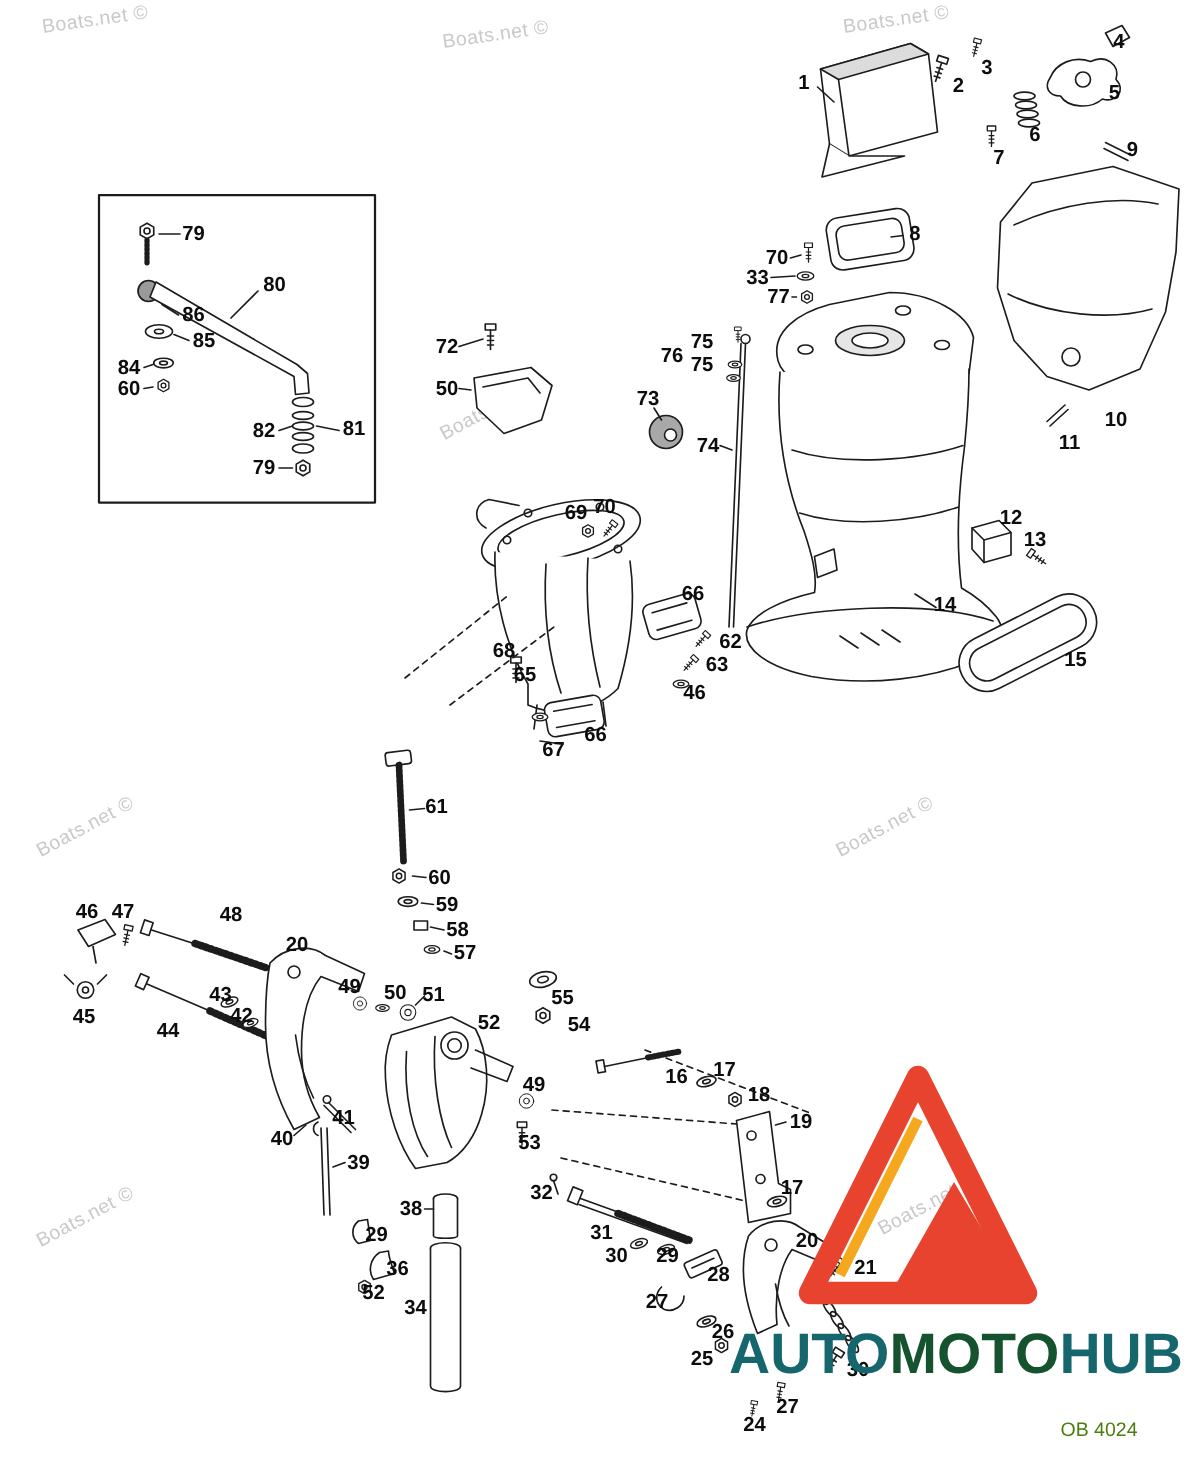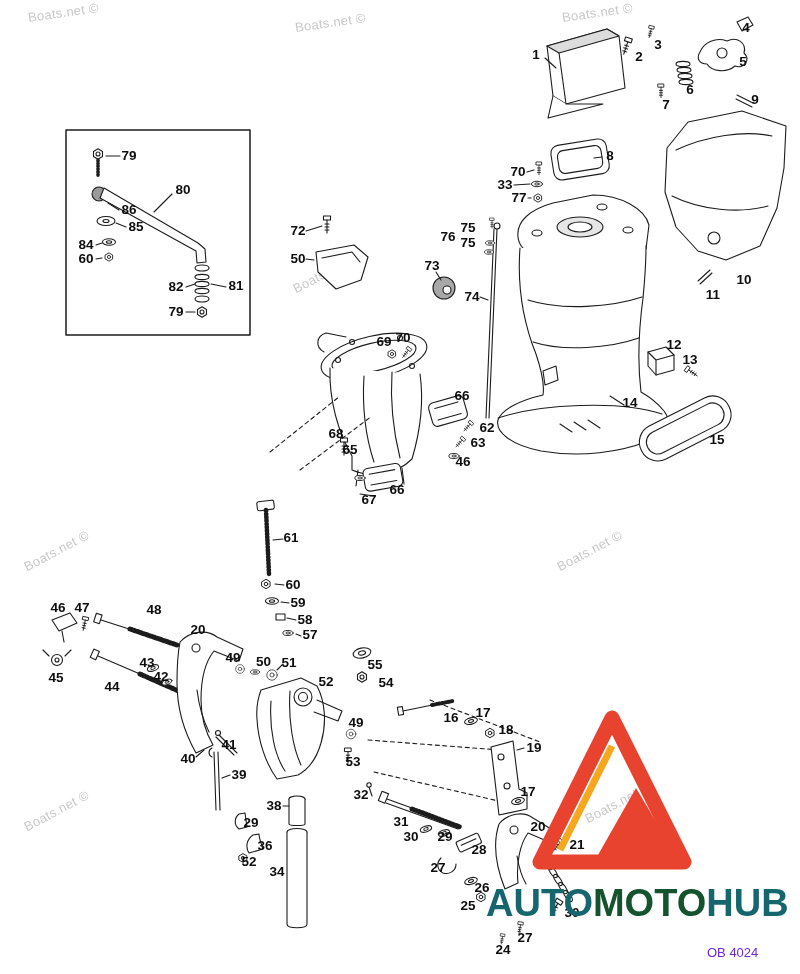--- a/index.html
+++ b/index.html
@@ -19,21 +19,21 @@
   .plabel {
     position:absolute; transform:translate(-50%,-50%);
     font-weight:bold; font-size:13.5px; color:#0d0d0d; line-height:1;
   }
   .logo { position:absolute; left:0; top:0; z-index:4; }
   .logo-triangle { position:absolute; left:532px; top:710px; }
   .logo-text {
     position:absolute; left:486px; top:884px; font-size:38px; font-weight:bold;
     line-height:1; white-space:nowrap; font-family:"Liberation Sans", sans-serif;
   }
-  .code { position:absolute; left:707px; top:945px; font-size:13px; color:#6d28d9; z-index:4; }
+  .code { position:absolute; left:707px; top:945px; font-size:13px; color:#4d7c0f; z-index:4; }
 </style>
 </head>
 <body>
 
 <div class="canvas">
 
   <div class="wm-layer">
       <span class="wm" style="left: 28px; top: 10px; transform: rotate(-8deg);">Boats.net ©</span>
       <span class="wm" style="left: 295px; top: 20px; transform: rotate(-8deg);">Boats.net ©</span>
       <span class="wm" style="left: 562px; top: 10px; transform: rotate(-8deg);">Boats.net ©</span>

